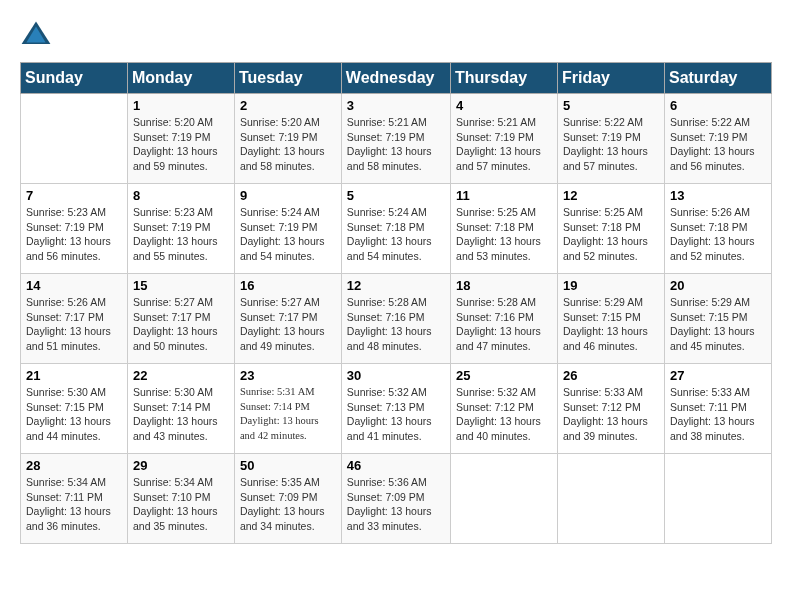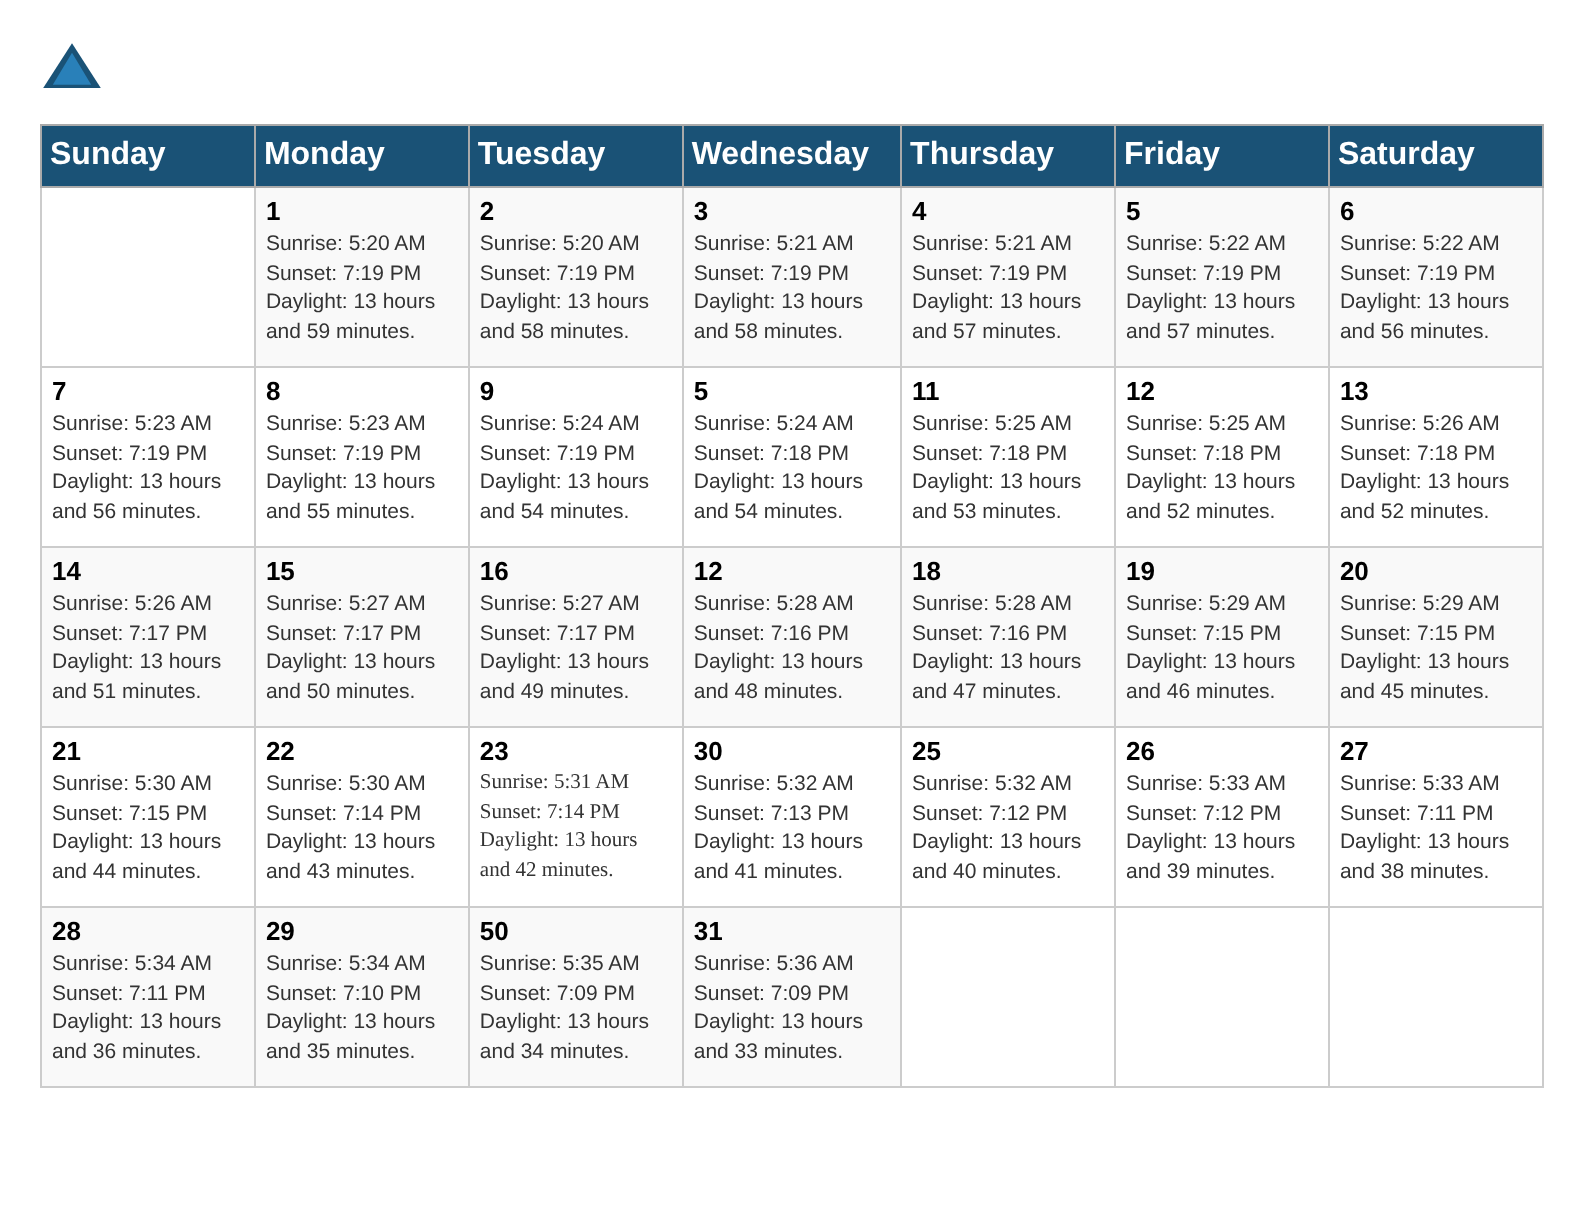--- a/index.html
+++ b/index.html
@@ -324,21 +324,21 @@
 and 35 minutes.</div>
         </td>
         <td>
           <span class="day-num">50</span>
           <div class="day-info" style="white-space: pre-line;">Sunrise: 5:35 AM
 Sunset: 7:09 PM
 Daylight: 13 hours
 and 34 minutes.</div>
         </td>
         <td>
-          <span class="day-num">31</span>
+          <span class="day-num">46</span>
           <div class="day-info" style="white-space: pre-line;">Sunrise: 5:36 AM
 Sunset: 7:09 PM
 Daylight: 13 hours
 and 33 minutes.</div>
         </td>
         <td class="empty"></td>
         <td class="empty"></td>
         <td class="empty"></td>
       </tr>
     </tbody>

